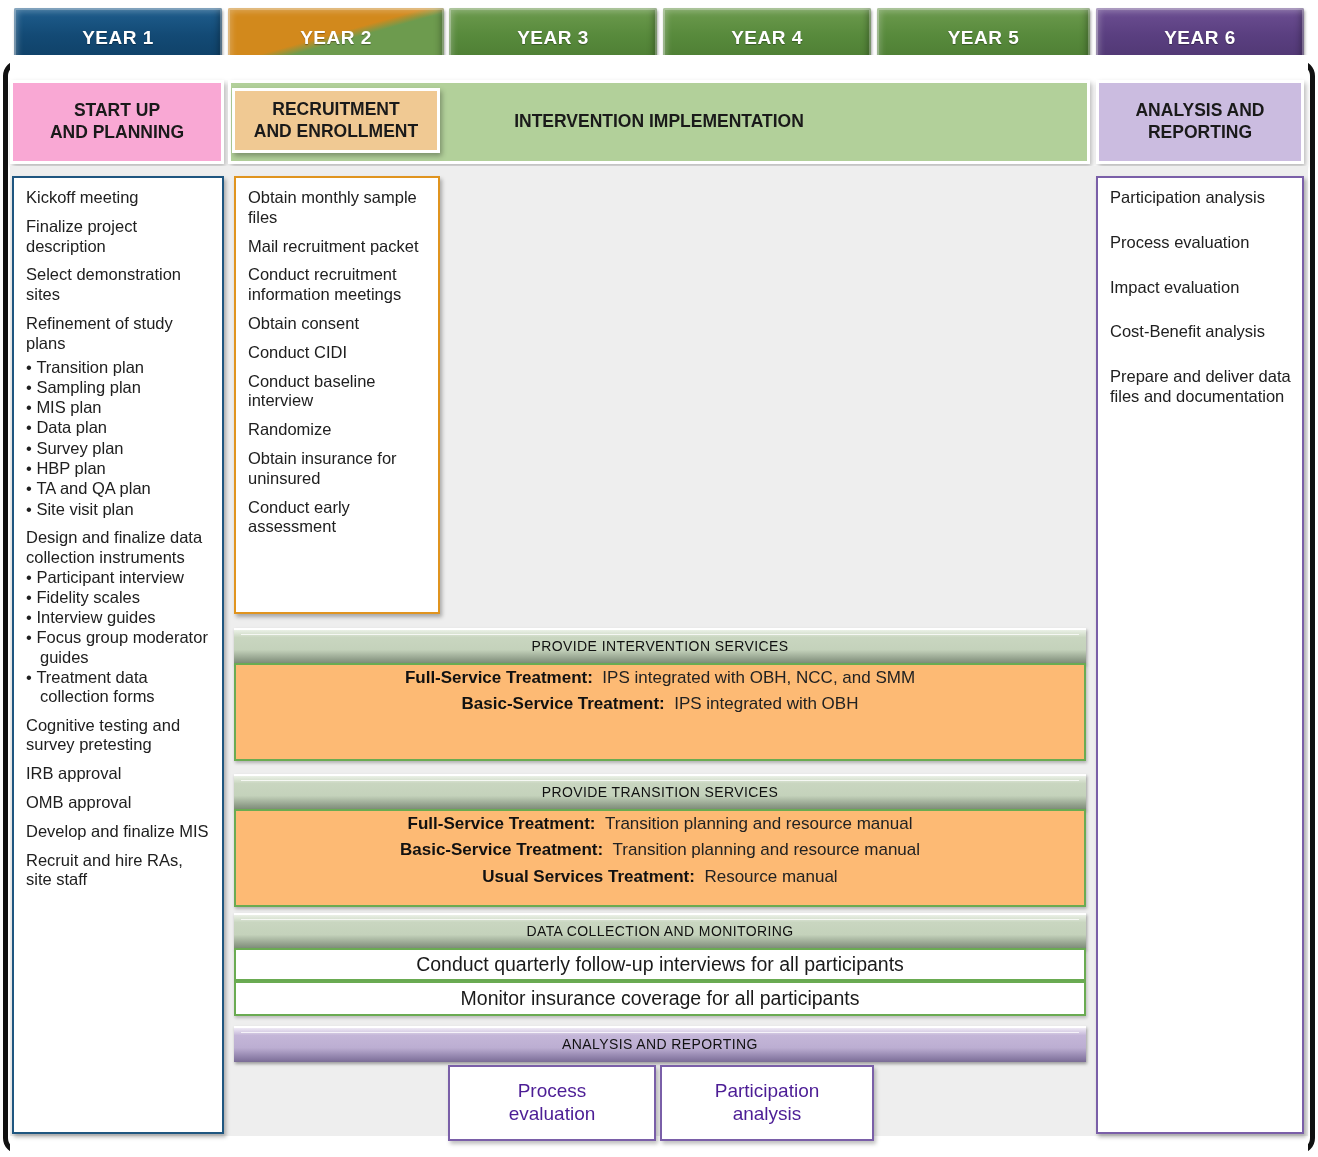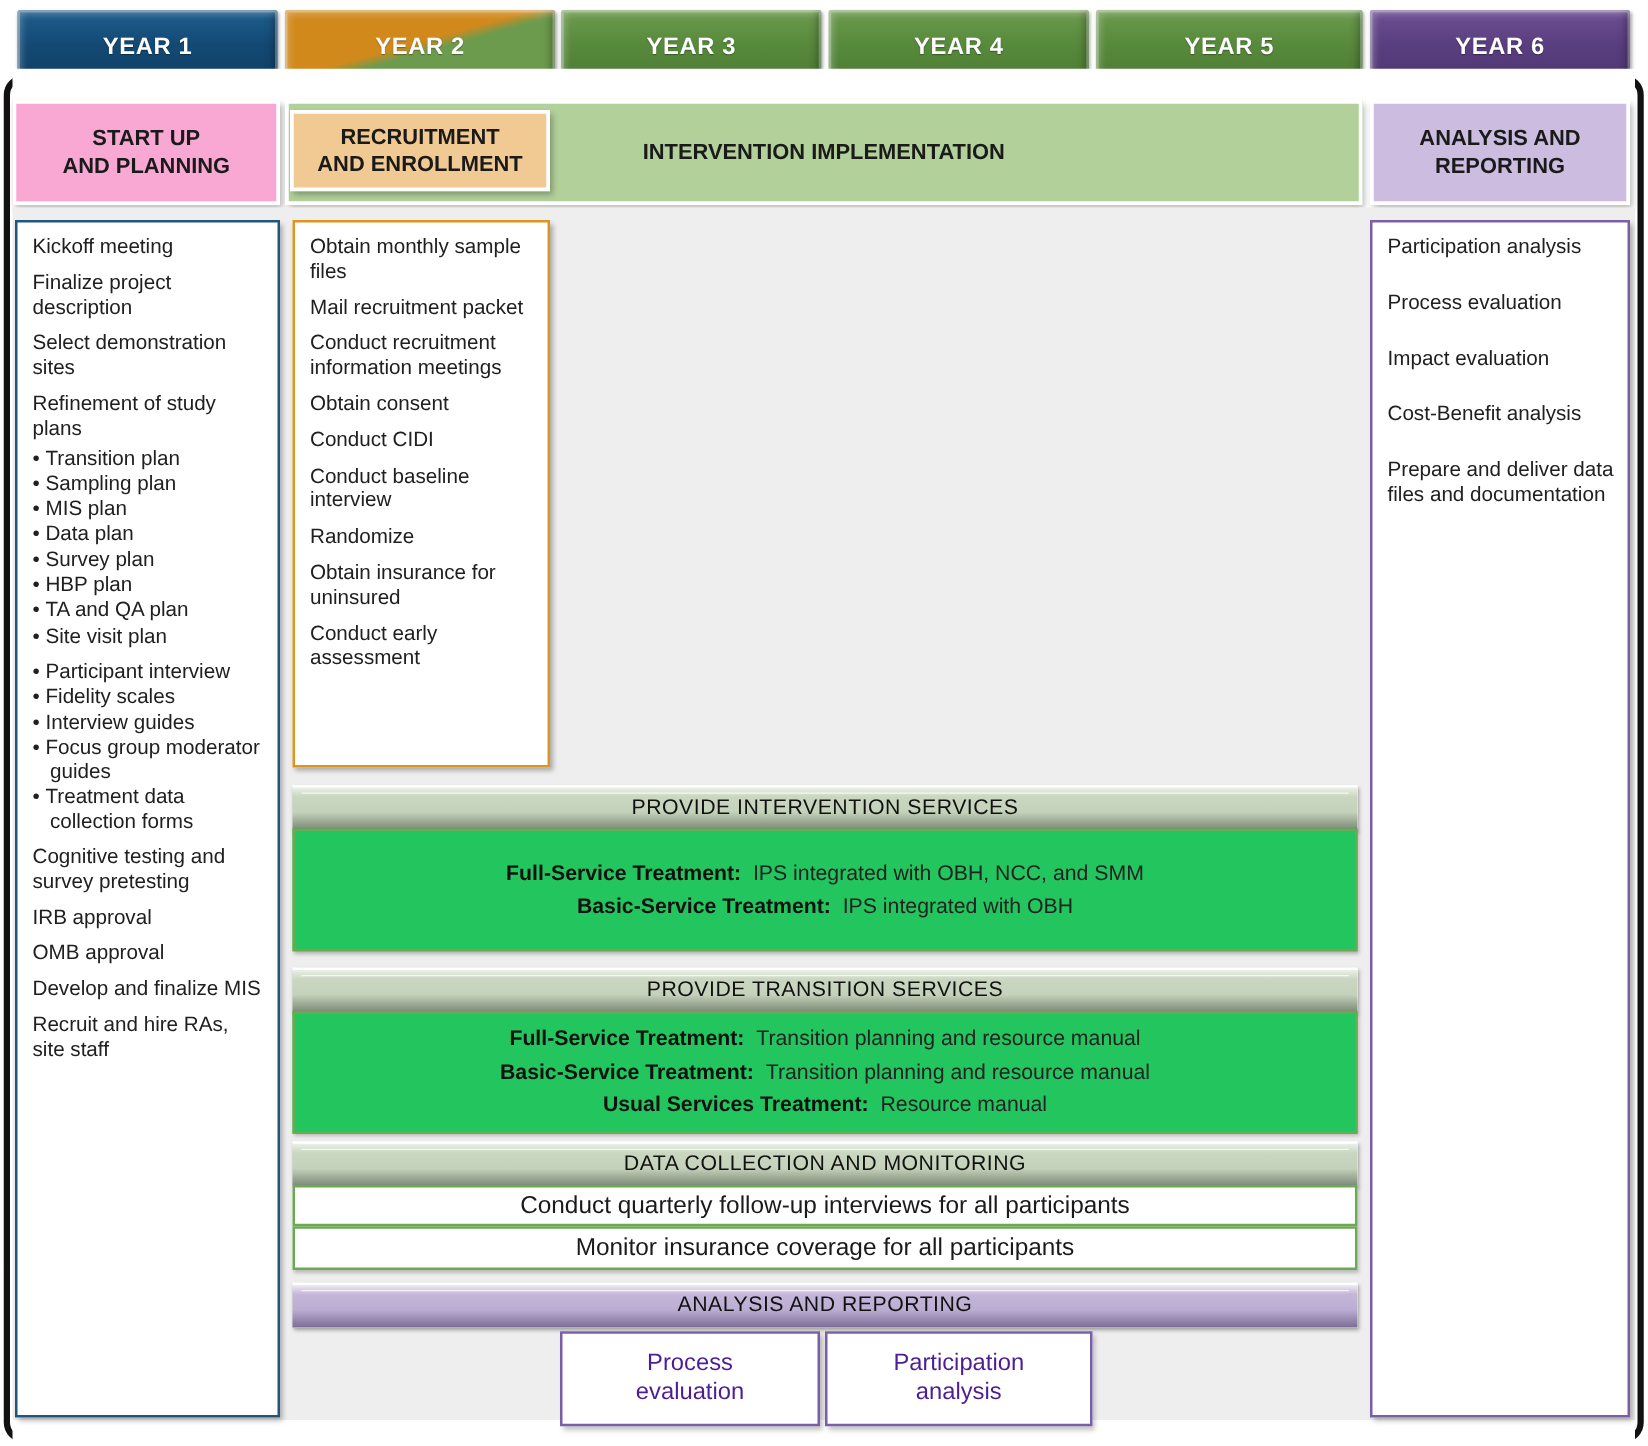--- a/index.html
+++ b/index.html
@@ -91,45 +91,45 @@
   .entry:last-child { margin-bottom:0; }
   .sub { margin:0; line-height:1.17; }
   .sub li { list-style:none; padding-left:14px; text-indent:-14px; margin-bottom:1px; }
   .sub li::before { content:"\2022\00a0"; }
   .spaced .entry { margin-bottom:25px; }
 
   
   .banner {
     position:absolute; height:36px;
     display:flex; align-items:center; justify-content:center;
-    font-weight:normal; font-size:17px; letter-spacing:.4px; color:#111;
+    font-weight:normal; font-size:14px; letter-spacing:.4px; color:#111;
   }
   .banner .bar {
     position:absolute; inset:0;
     border-top:2px solid #ffffff;
     box-shadow:1px 2px 3px rgba(0,0,0,.35);
   }
   .banner .bar::after{
     content:""; position:absolute; left:7px; right:7px; top:4px; bottom:10px;
     border-top:1px solid rgba(255,255,255,.75);
   }
   .banner.greenb .bar {
     background:linear-gradient(180deg,#eaf0e6 0%, #c9d6c0 22%, #c4d2bb 58%, #8e9c88 88%, #7b8a76 100%);
   }
   .banner.purpleb .bar {
     background:linear-gradient(180deg,#efeaf5 0%, #c4b6d8 22%, #bcaed2 58%, #8d7fa8 88%, #7b6d96 100%);
   }
   .banner span { position:relative; z-index:2; }
 
   
   .contentbox {
-    position:absolute; background:#22c55e;
+    position:absolute; background:#fdba74;
     border:2.5px solid #6aab52;
     box-shadow:1px 2px 3px rgba(0,0,0,.25);
-    display:flex; flex-direction:column; align-items:center; justify-content:center;
+    display:flex; flex-direction:column; align-items:center; 
   }
   .trtline { font-size:17px; color:#222; line-height:1.55; }
   .trtline b { font-weight:bold; color:#111; }
   .wideline {
     position:absolute; background:#ffffff; border:2.5px solid #6aab52;
     display:flex; align-items:center; justify-content:center;
     font-size:19.5px; color:#1a1a1a;
     box-shadow:1px 2px 3px rgba(0,0,0,.22);
   }
   .evalbox {
@@ -200,20 +200,21 @@
     <ul class="sub" style="margin-bottom:9px;">
       <li>Transition plan</li>
       <li>Sampling plan</li>
       <li>MIS plan</li>
       <li>Data plan</li>
       <li>Survey plan</li>
       <li>HBP plan</li>
       <li>TA and QA plan</li>
       <li>Site visit plan</li>
     </ul>
+    <div class="entry" style="margin-bottom:0px;"><span>Design and finalize data collection instruments</span></div>
     <ul class="sub" style="margin-bottom:9px;">
       <li>Participant interview</li>
       <li>Fidelity scales</li>
       <li>Interview guides</li>
       <li>Focus group moderator guides</li>
       <li>Treatment data collection forms</li>
     </ul>
     <div class="entry"><span>Cognitive testing and survey pretesting</span></div>
     <div class="entry"><span>IRB approval</span></div>
     <div class="entry"><span>OMB approval</span></div>

